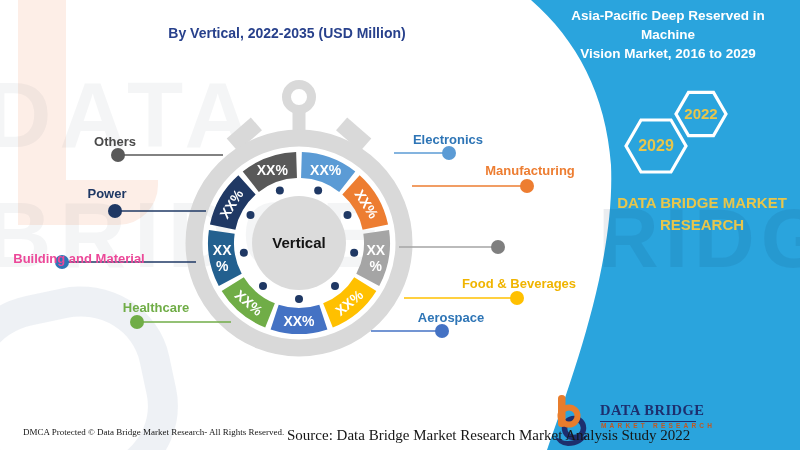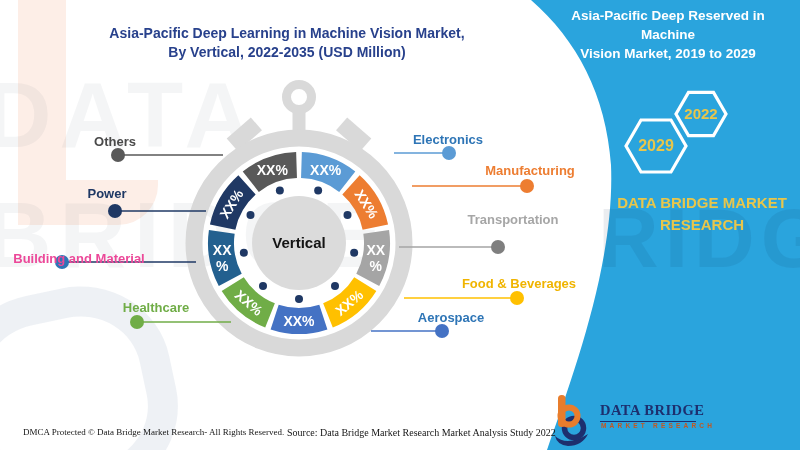--- a/index.html
+++ b/index.html
@@ -32,21 +32,21 @@
   
   .logo-name{position:absolute;left:600px;top:402px;width:96px;color:#1d2f6e;
     font-family:"Liberation Serif",serif;font-weight:bold;font-size:14.5px;letter-spacing:0.5px;
     border-bottom:1px solid #1d2f6e;padding-bottom:2px;white-space:nowrap;}
   .logo-sub{position:absolute;left:601px;top:422px;color:#c4571e;
     font-size:6.5px;font-weight:bold;letter-spacing:3.2px;white-space:nowrap;}
   
   .footer-dmca{position:absolute;left:23px;top:427px;font-family:"Liberation Serif",serif;
     font-size:9px;color:#161616;text-align:right;}
   .footer-source{position:absolute;left:287px;top:427px;font-family:"Liberation Serif",serif;
-    font-size:10px;color:#161616;}
+    font-size:15px;color:#161616;}
   svg{position:absolute;left:0;top:0;}
 </style>
 </head>
 <body>
 
 <div id="stage">
 
   <div class="wm-peach-v"></div>
   <div class="wm-peach-h"></div>
   <div class="wm-text">DATA BRIDGE</div>
@@ -113,21 +113,20 @@
     </svg>
 
   <div id="labels-layer">
       <div class="callout-label" style="left: 448px; top: 139px; color: rgb(46, 117, 182);">
         <div>Electronics</div>
       </div>
       <div class="callout-label" style="left: 530px; top: 170px; color: rgb(237, 125, 49);">
         <div>Manufacturing</div>
       </div>
       <div class="callout-label" style="left: 513px; top: 219px; color: rgb(166, 166, 166);">
-        <div>Transportation</div>
       </div>
       <div class="callout-label" style="left: 519px; top: 283px; color: rgb(240, 180, 0);">
         <div>Food &amp; Beverages</div>
       </div>
       <div class="callout-label" style="left: 451px; top: 317px; color: rgb(46, 117, 182);">
         <div>Aerospace</div>
       </div>
       <div class="callout-label" style="left: 144px; top: 307px; color: rgb(112, 173, 71); padding-left: 24px;">
         <div>Healthcare</div>
       </div>
@@ -136,26 +135,25 @@
       </div>
       <div class="callout-label" style="left: 107px; top: 193px; color: rgb(31, 56, 100);">
         <div>Power</div>
       </div>
       <div class="callout-label" style="left: 115px; top: 141px; color: rgb(74, 74, 74);">
         <div>Others</div>
       </div>
     </div>
 
   <div class="left-title">
-    <div>Asia-Pacific Deep Learning in Machine Vision Market,</div>
     <div>By Vertical, 2022-2035 (USD Million)</div>
   </div>
   <div class="right-title">
     <div>Asia-Pacific Deep Reserved in Machine</div>
-    <div>Vision Market, 2019 to 2029</div>
+    <div>Vision Market, 2016 to 2029</div>
   </div>
 
   <svg width="150" height="100" style="left:612px;top:82px;">
     <polygon points="74,64 59,90 29,90 14,64 29,38 59,38" fill="none" stroke="#ffffff" stroke-width="3.2"></polygon>
     <polygon points="114,32 101.5,53.6 76.5,53.6 64,32 76.5,10.4 101.5,10.4" fill="none" stroke="#ffffff" stroke-width="3.2"></polygon>
     <text x="44" y="69" text-anchor="middle" font-size="16" font-weight="bold" fill="#E8C64B">2029</text>
     <text x="89" y="37" text-anchor="middle" font-size="15" font-weight="bold" fill="#E8C64B">2022</text>
   </svg>
 
   <div class="brand-lines">

